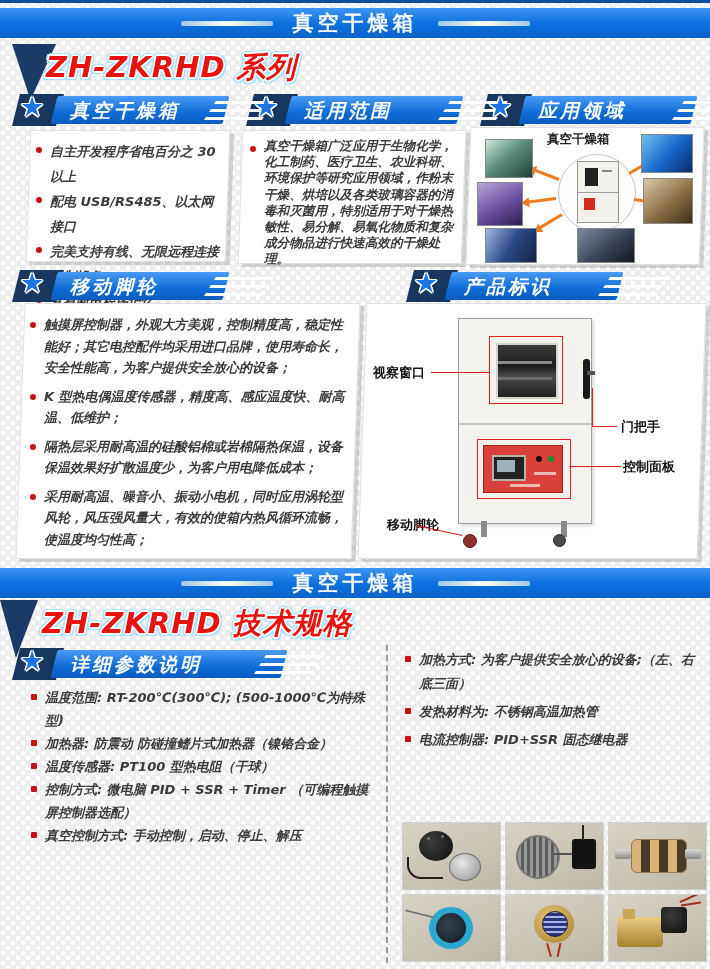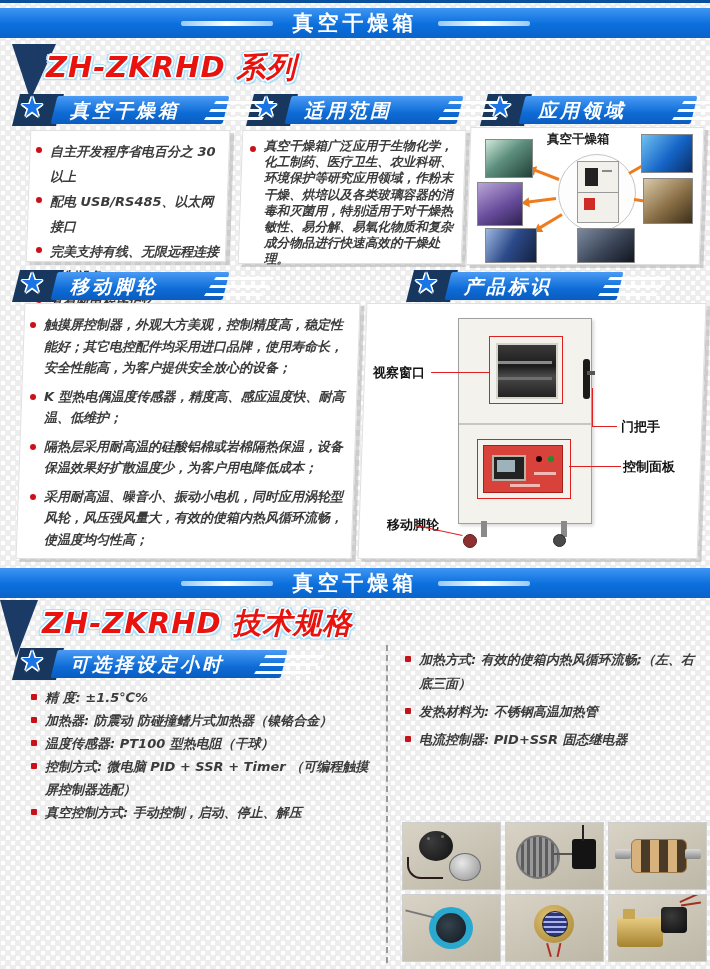--- a/index.html
+++ b/index.html
@@ -237,37 +237,37 @@
   <div class="bigtitle" style="left:42px;top:604px;width:360px;">
     <span class="lay1">ZH-ZKRHD 技术规格</span>
     <span class="lay2">ZH-ZKRHD 技术规格</span>
     <span class="lay3">ZH-ZKRHD 技术规格</span>
   </div>
 
   <div class="hdr" style="left:48px;top:650px;width:230px;">
     <div class="notch"></div>
     <span class="star">★</span>
     <div class="bar"></div>
-    <div class="txt">可选择设定小时</div>
+    <div class="txt">详细参数说明</div>
     <div class="stripes" style="right:-40px;"></div>
   </div>
 
   <ul class="blist sq" style="position:absolute;left:28px;top:686px;width:348px;font-size:13px;line-height:23px;">
-    <li>精 度: ±1.5℃%</li>
+    <li>温度范围: RT-200℃(300℃); (500-1000℃为特殊型)</li>
     <li>加热器: 防震动 防碰撞鳍片式加热器（镍铬合金）</li>
     <li>温度传感器: PT100 型热电阻（干球）</li>
     <li>控制方式: 微电脑 PID + SSR + Timer （可编程触摸屏控制器选配）</li>
     <li>真空控制方式: 手动控制，启动、停止、解压</li>
 
   </ul>
 
   <div class="dash-div" style="left:386px;top:645px;height:318px;"></div>
 
   <ul class="blist sq" style="position:absolute;left:402px;top:648px;width:300px;font-size:13px;line-height:24px;">
-    <li style="margin-bottom:4px;">加热方式: 有效的使箱内热风循环流畅;（左、右底三面）</li>
+    <li style="margin-bottom:4px;">加热方式: 为客户提供安全放心的设备;（左、右底三面）</li>
     <li style="margin-bottom:4px;">发热材料为: 不锈钢高温加热管</li>
     <li>电流控制器: PID+SSR 固态继电器</li>
   </ul>
 
   <div class="tile" style="left:402px;top:822px;">
     <div style="position:absolute;left:16px;top:8px;width:34px;height:30px;border-radius:50%;background:radial-gradient(circle at 35% 35%,#3c3c3c,#101010);"></div>
     <div style="position:absolute;left:24px;top:14px;width:3px;height:3px;border-radius:50%;background:#777;"></div>
     <div style="position:absolute;left:38px;top:12px;width:3px;height:3px;border-radius:50%;background:#777;"></div>
     <div style="position:absolute;left:46px;top:30px;width:30px;height:26px;border-radius:50%;background:radial-gradient(circle at 40% 35%,#e8e8e8,#8f8f8f);border:1px solid #6f6f6f;"></div>
     <div style="position:absolute;left:4px;top:34px;width:34px;height:20px;border-bottom:2px solid #2a1a1a;border-left:2px solid #2a1a1a;border-radius:0 0 0 14px;"></div>

